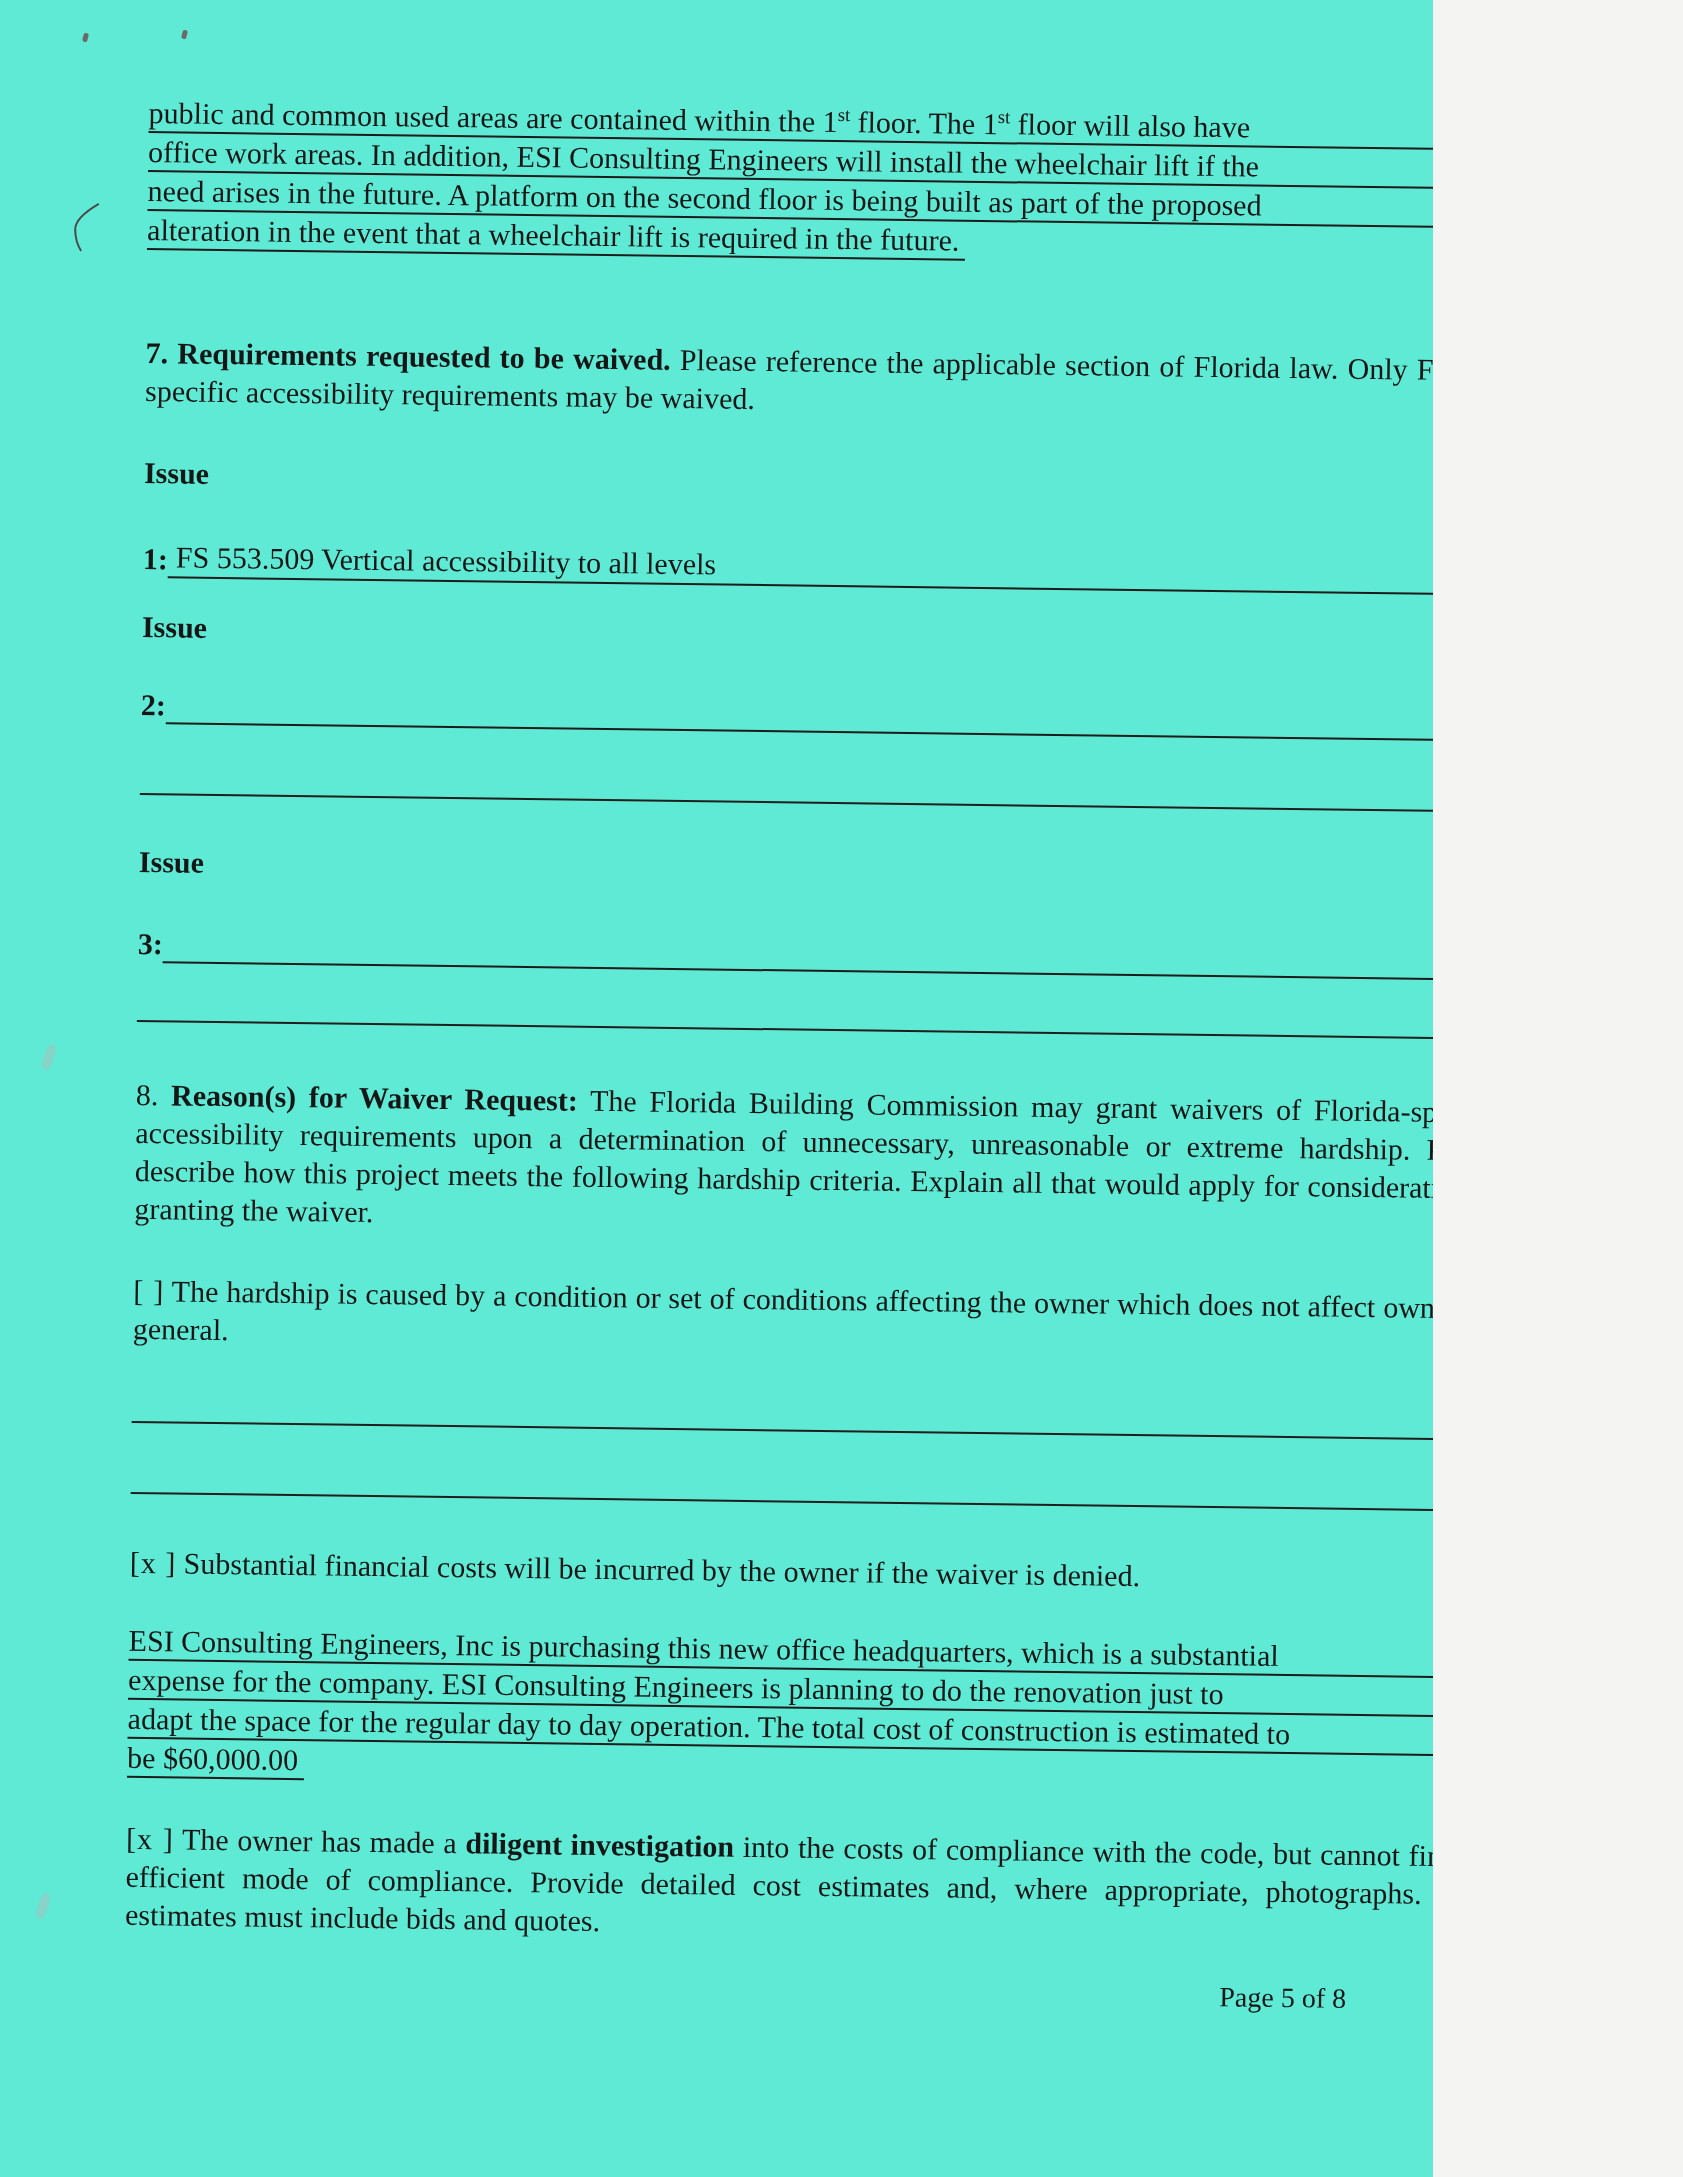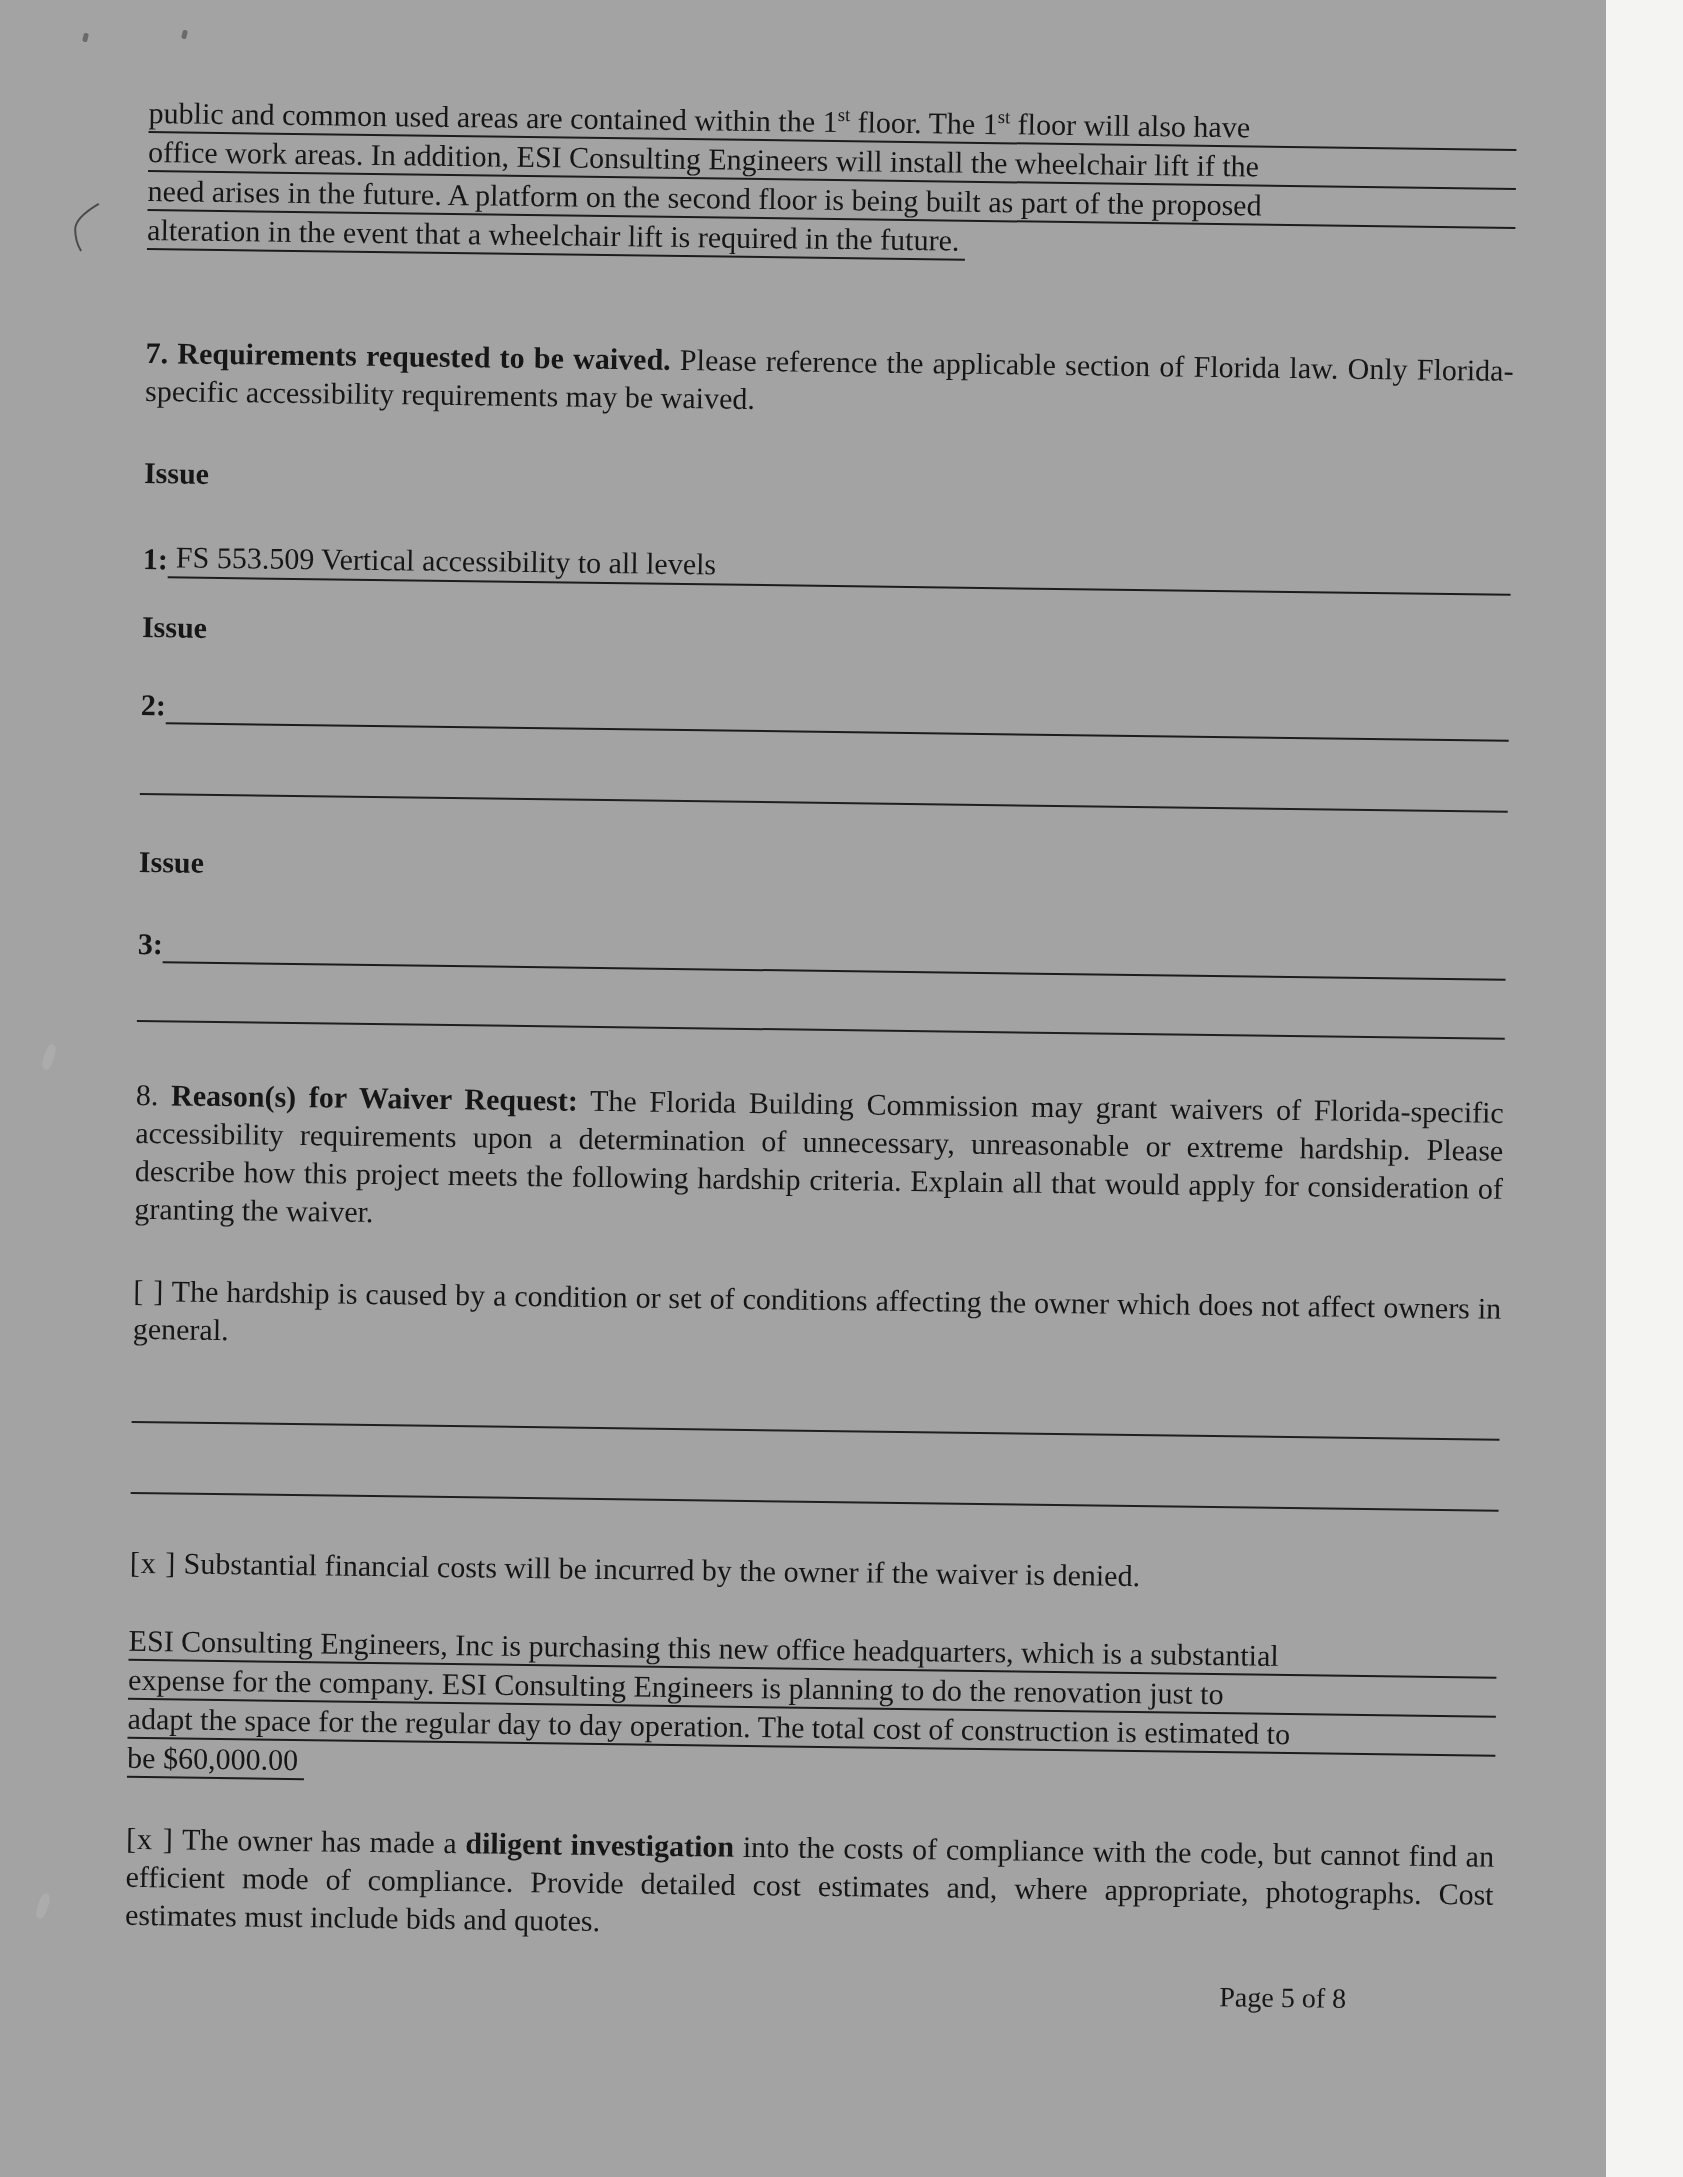--- a/index.html
+++ b/index.html
@@ -3,22 +3,22 @@
 <meta charset="utf-8">
 <style>
   html, body { margin: 0; padding: 0; }
   body {
     width: 1683px; height: 2177px;
     background: #f4f4f2;
     font-family: "Liberation Serif", serif;
   }
   .page {
     position: relative;
-    width: 1606px; height: 2177px;
-    background: #a3a3a3;
+    width: 1433px; height: 2177px;
+    background: #5eead4;
     overflow: hidden;
     color: #161616;
   }
   .content {
     position: absolute;
     left: 149px; top: 94px;
     width: 1368px;
     transform: rotate(0.75deg);
     transform-origin: 0 0;
     font-size: 30px;

